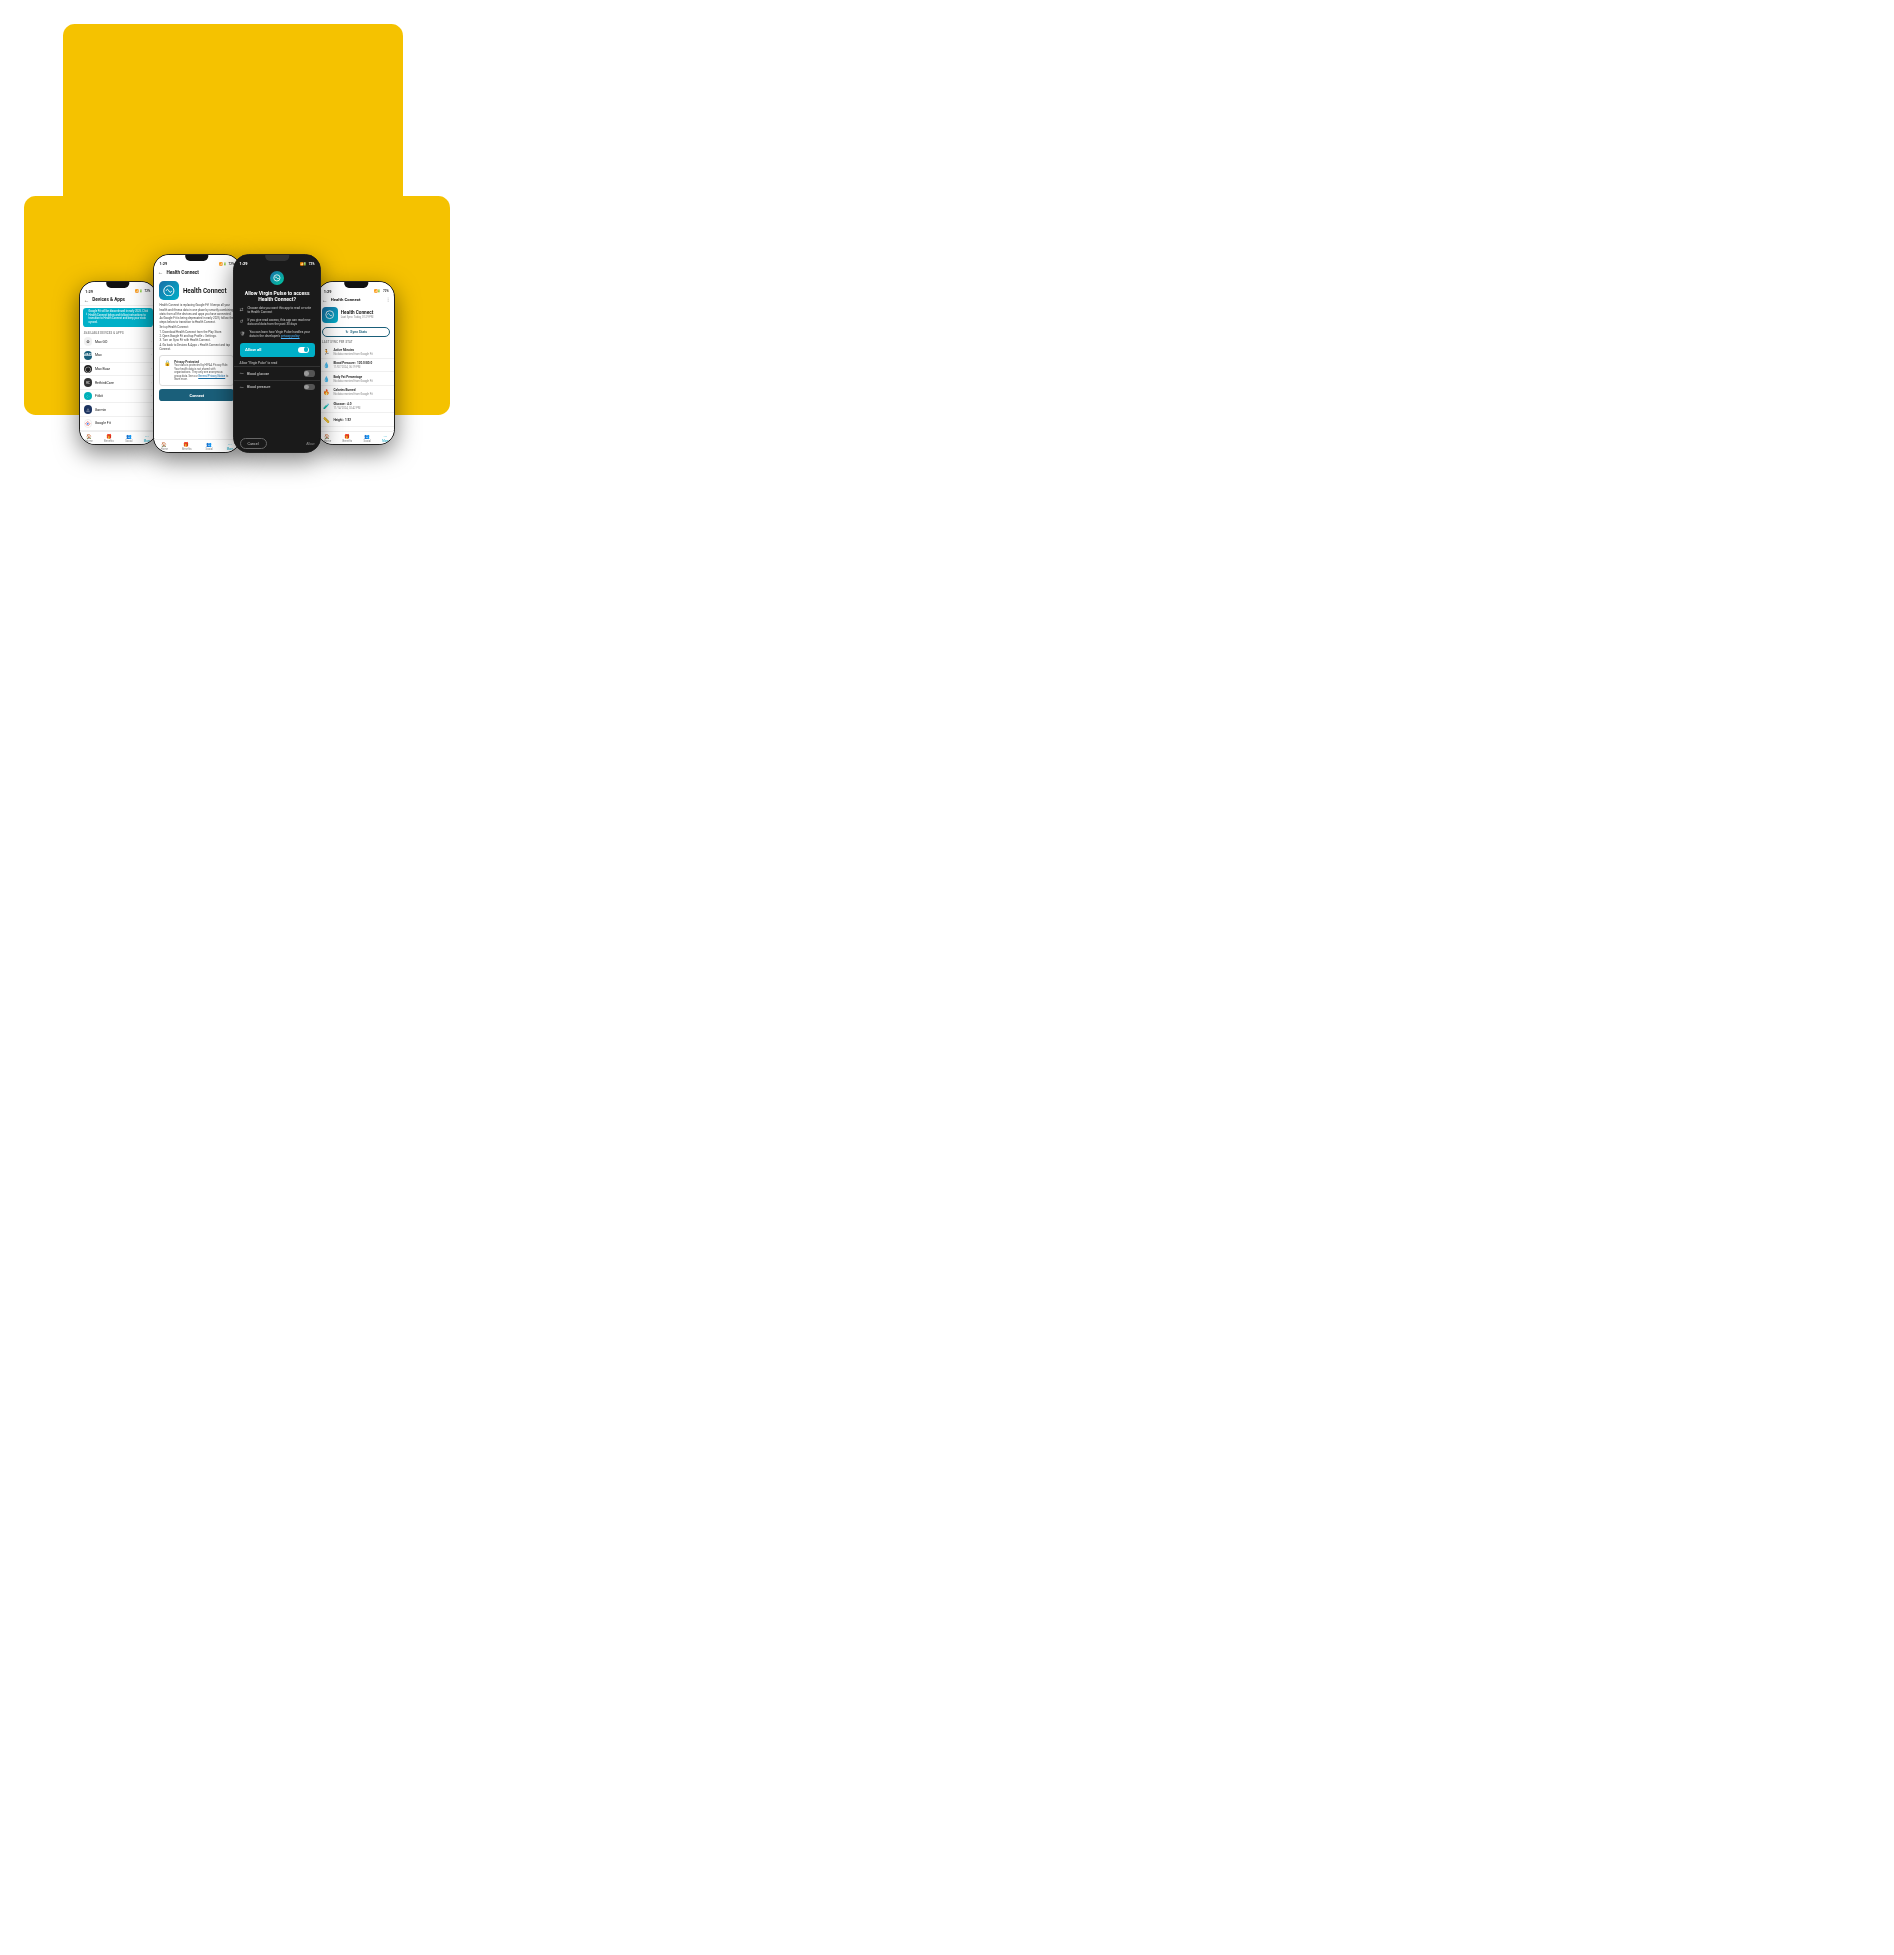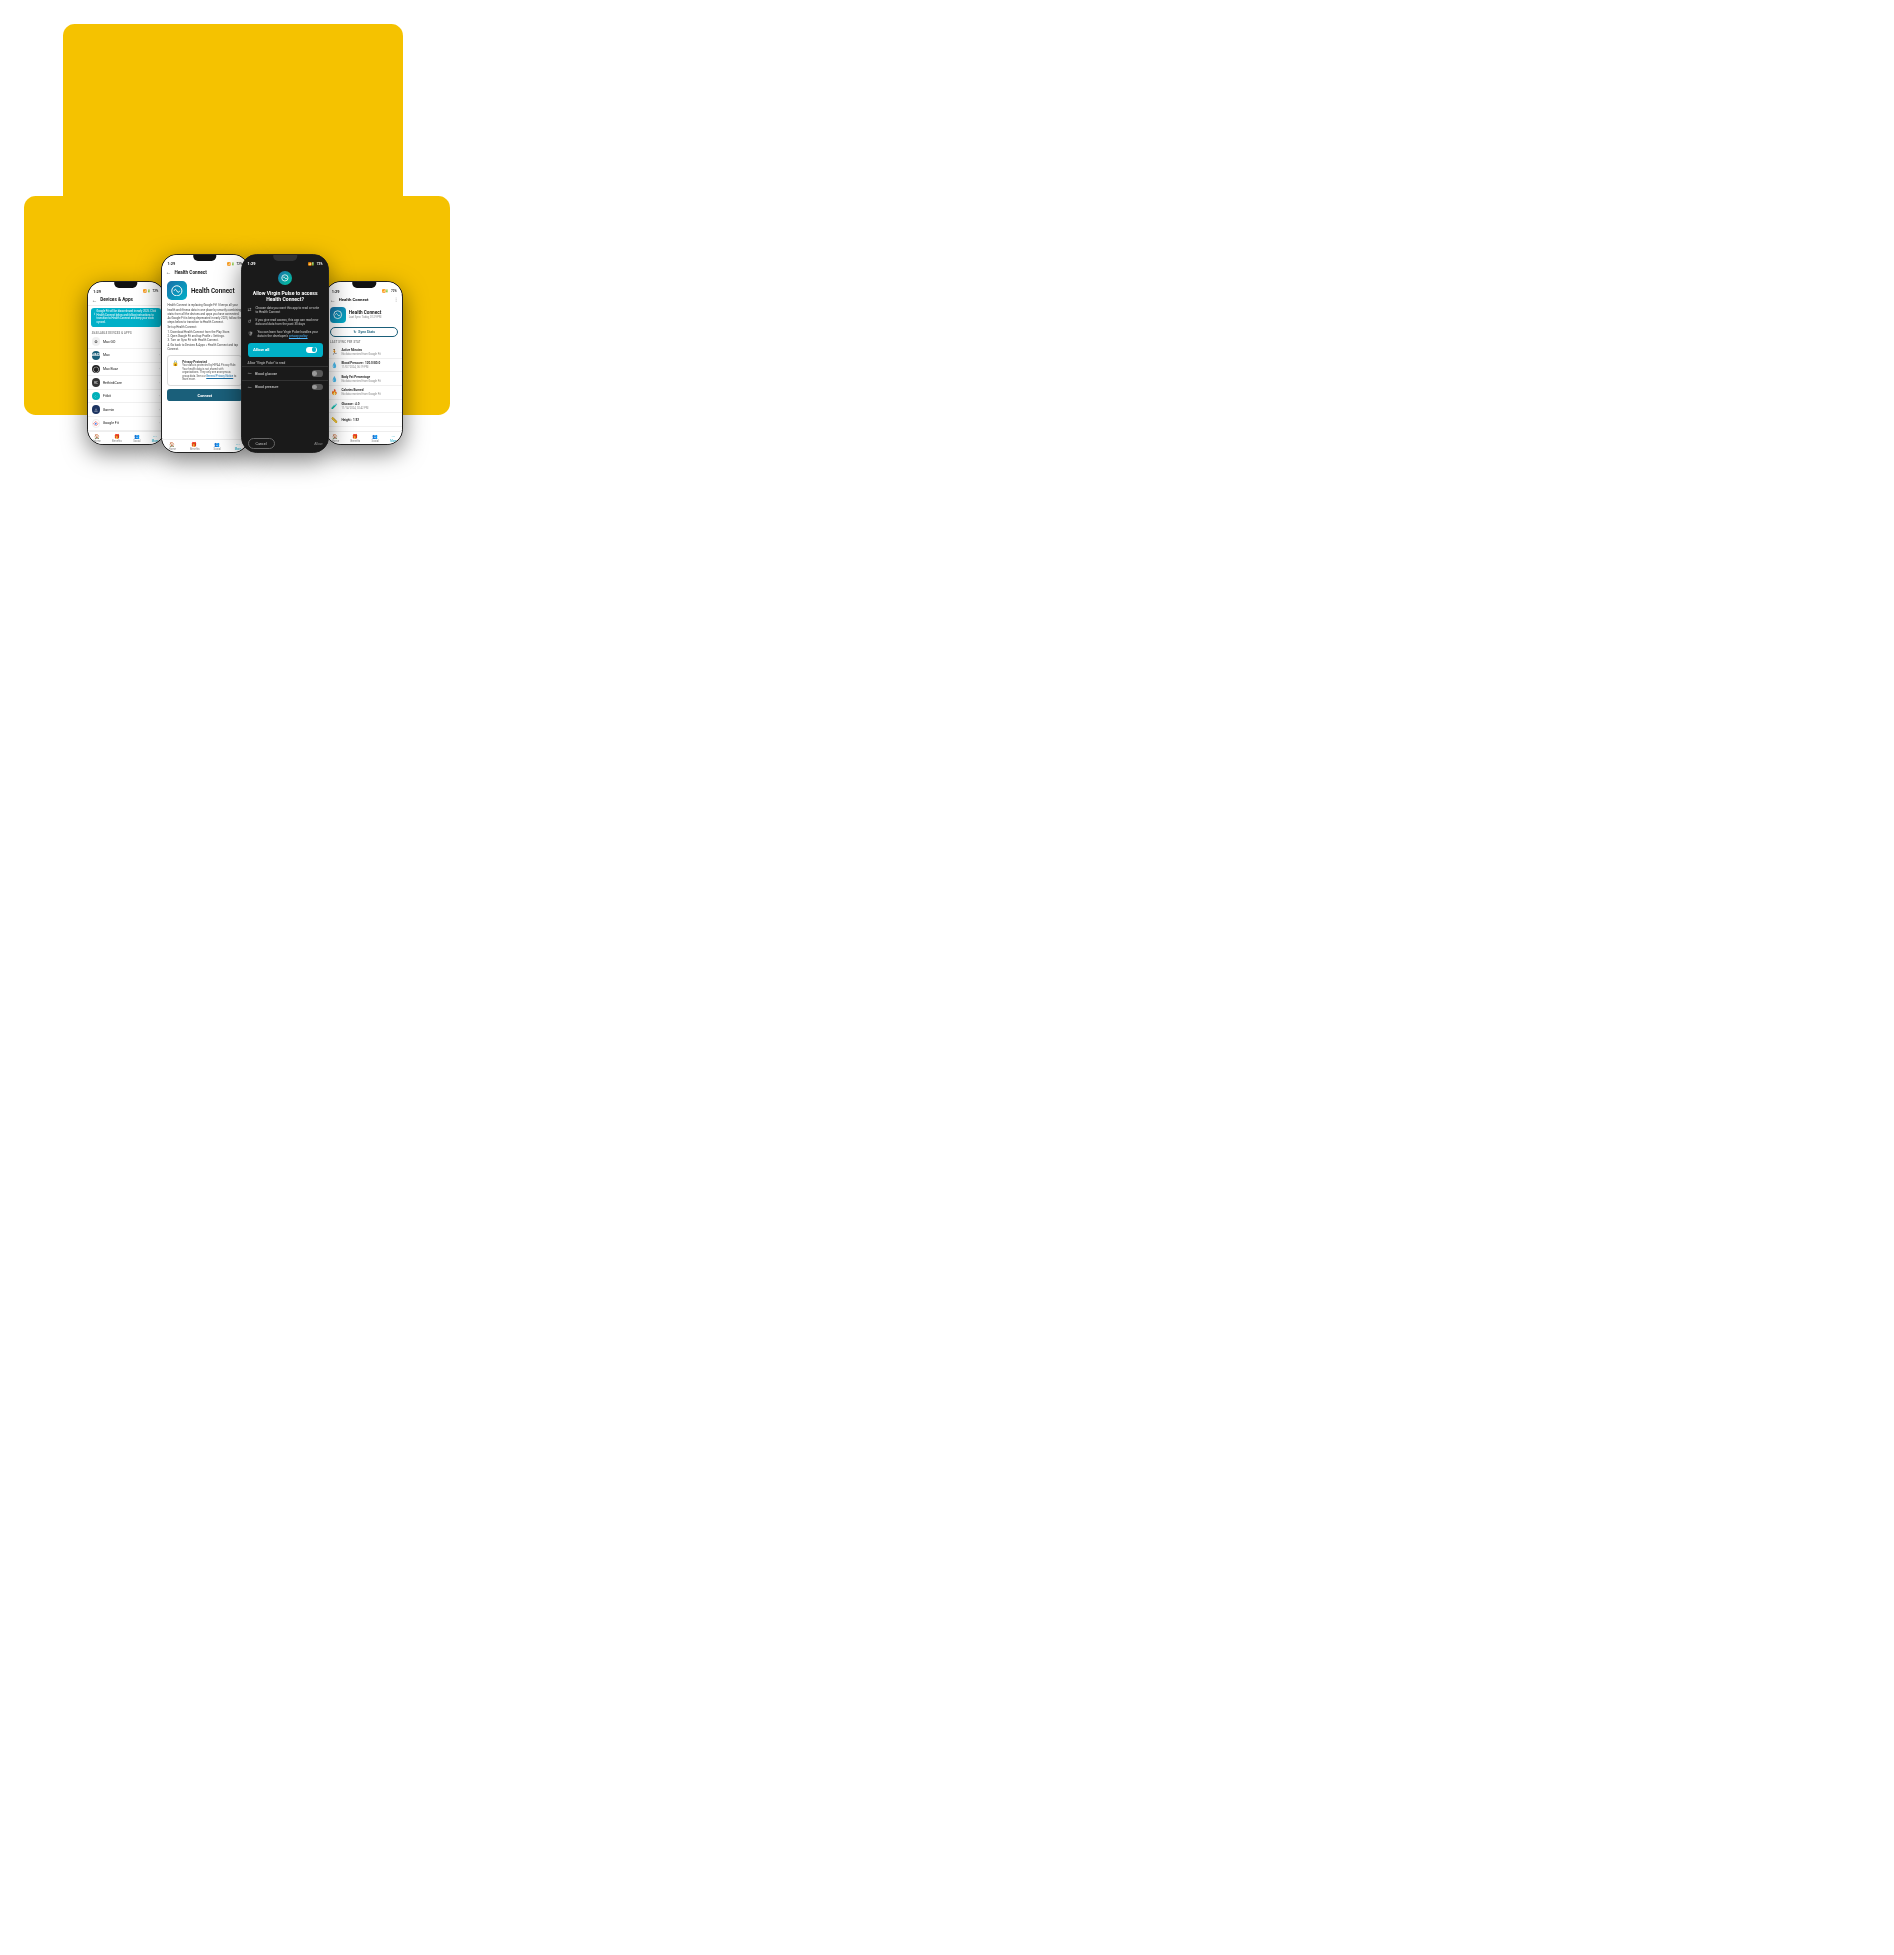--- a/index.html
+++ b/index.html
@@ -31,21 +31,21 @@
       height: 219px;
       background: #F5C200;
       border-radius: 11.7px;
       z-index: 0;
     }
 
     
     .phones-wrapper {
       position: absolute;
       top: 31px;
-      left: 16px;
+      left: 8px;
       width: 458px;
       height: 422px;
       z-index: 1;
       display: flex;
       align-items: flex-end;
       justify-content: center;
       gap: 0px;
     }
 
     

